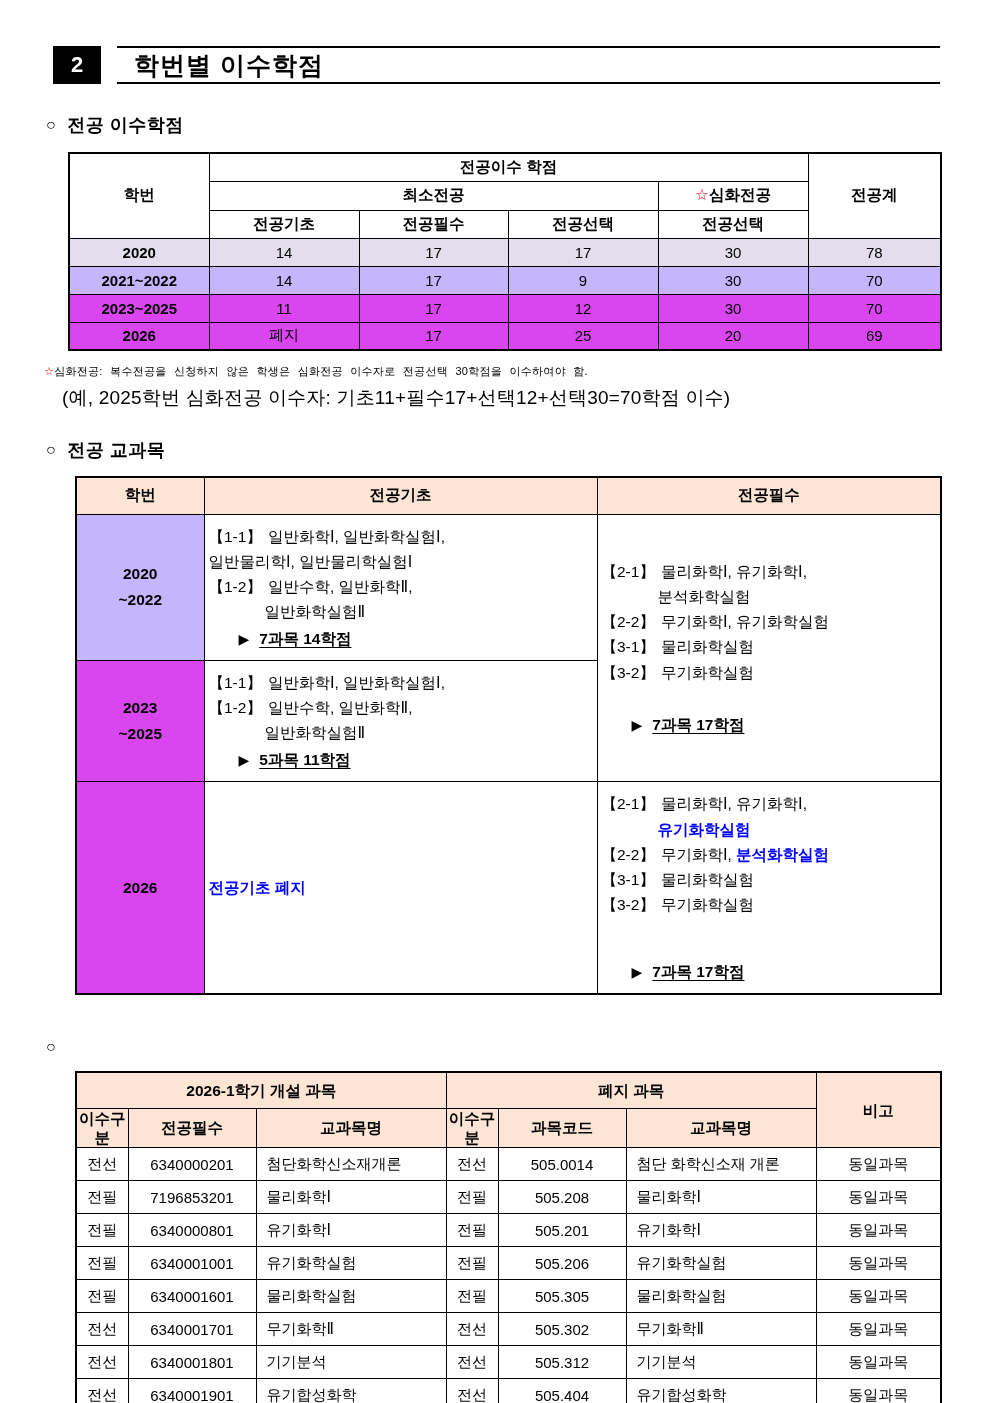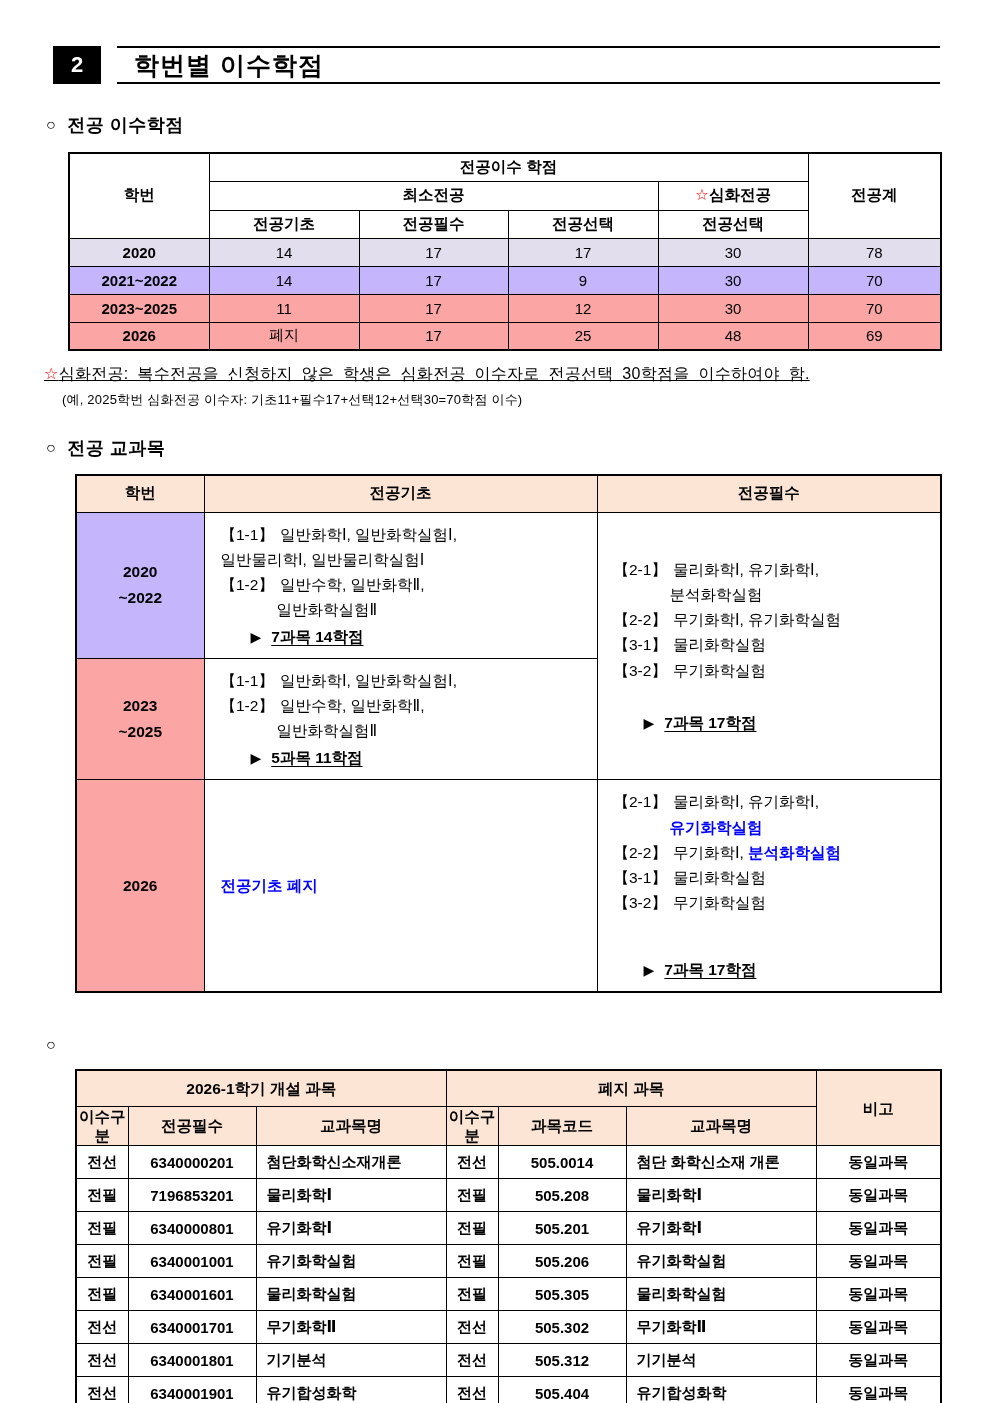--- a/index.html
+++ b/index.html
@@ -48,53 +48,53 @@
   
   #credit-table { margin:15px 0 0 68px; width:872px; }
   #credit-table th { background:#fff; font-weight:bold; font-size:15.5px; }
   #credit-table .hr1 { height:28px; }
   #credit-table .hr2 { height:29px; }
   #credit-table .hr3 { height:28px; }
   #credit-table .dr  { height:28px; }
   #credit-table .dr .id { font-weight:bold; }
   .bg-lav  { background:#E3DEEE; }
   .bg-yel  { background:#c4b5fd; }
-  .bg-mint { background:#fca5a5; }
+  .bg-mint { background:#d946ef; }
   .star { color:#FF0000; font-weight:normal; }
 
   
   .note { margin:13px 0 0 44px; }
-  .note-l1 { font-size:16px; word-spacing:4px; letter-spacing:0.3px;text-decoration:underline; }
-  .note-l2 { font-size:13px; margin:6px 0 0 18px; letter-spacing:0.2px; }
+  .note-l1 { font-size:11px; word-spacing:4px; letter-spacing:0.3px; }
+  .note-l2 { font-size:19px; margin:6px 0 0 18px; letter-spacing:0.2px; }
 
   
   #course-table { margin:14px 0 0 75px; width:865px; }
   #course-table th { background:#FCE5D4; font-weight:bold; font-size:15.5px; height:37px; }
   #course-table .id-cell { font-weight:bold; font-size:15.5px; line-height:1.7; }
   #course-table .content-cell {
-    text-align:left; padding:9px 16px; line-height:1.62; font-size:15.5px;
+    text-align:left; padding:9px 4px; line-height:1.62; font-size:15.5px;
   }
   .cline .clabel { margin-right:6px; }
   .cline.ind { padding-left:56px; }
   .summary { padding-left:30px; margin-top:2px; }
   .summary .tri { margin-right:10px; font-size:14px; }
   .summary .sum-text { font-weight:bold; text-decoration:underline; text-underline-offset:3px;margin-top:20px; }
   .spacer24 { height:25px; }
   .spacer40 { height:40px; }
   .blue { color:#0000FF; font-weight:bold; }
   #g1-row { height:135px; }
   #g2-row { height:112px; }
   #g3-row { height:187px; }
 
   
   #same-table { margin:15px 0 0 75px; width:865px; }
   #same-table th { background:#FCE5D4; font-weight:bold; font-size:15.5px; line-height:1.25; }
   #same-table .hr1 { height:36px; }
   #same-table .hr2 { height:37px; }
-  #same-table .dr { height:33px;font-weight:bold; }
+  #same-table .dr { height:33px; }
   #same-table .name-cell { text-align:left; padding-left:10px; }
 </style>
 </head>
 <body>
 
 <div id="page">
 
   <div class="banner">
     <div class="banner-num">2</div>
     <div class="banner-rule">학번별 이수학점</div>
@@ -152,21 +152,21 @@
       <td>17</td>
       <td>12</td>
       <td>30</td>
       <td>70</td>
     </tr>
     <tr class="dr bg-mint">
       <td class="id">2026</td>
       <td>폐지</td>
       <td>17</td>
       <td>25</td>
-      <td>48</td>
+      <td>20</td>
       <td>69</td>
     </tr>
   </tbody>
     </table>
 
   <div class="note">
     <div class="note-l1">
       <span class="star">☆</span><span>심화전공: 복수전공을 신청하지 않은 학생은 심화전공 이수자로 전공선택 30학점을 이수하여야 함.</span>
     </div>
     <div class="note-l2">(예, 2025학번 심화전공 이수자: 기초11+필수17+선택12+선택30=70학점 이수)</div>

